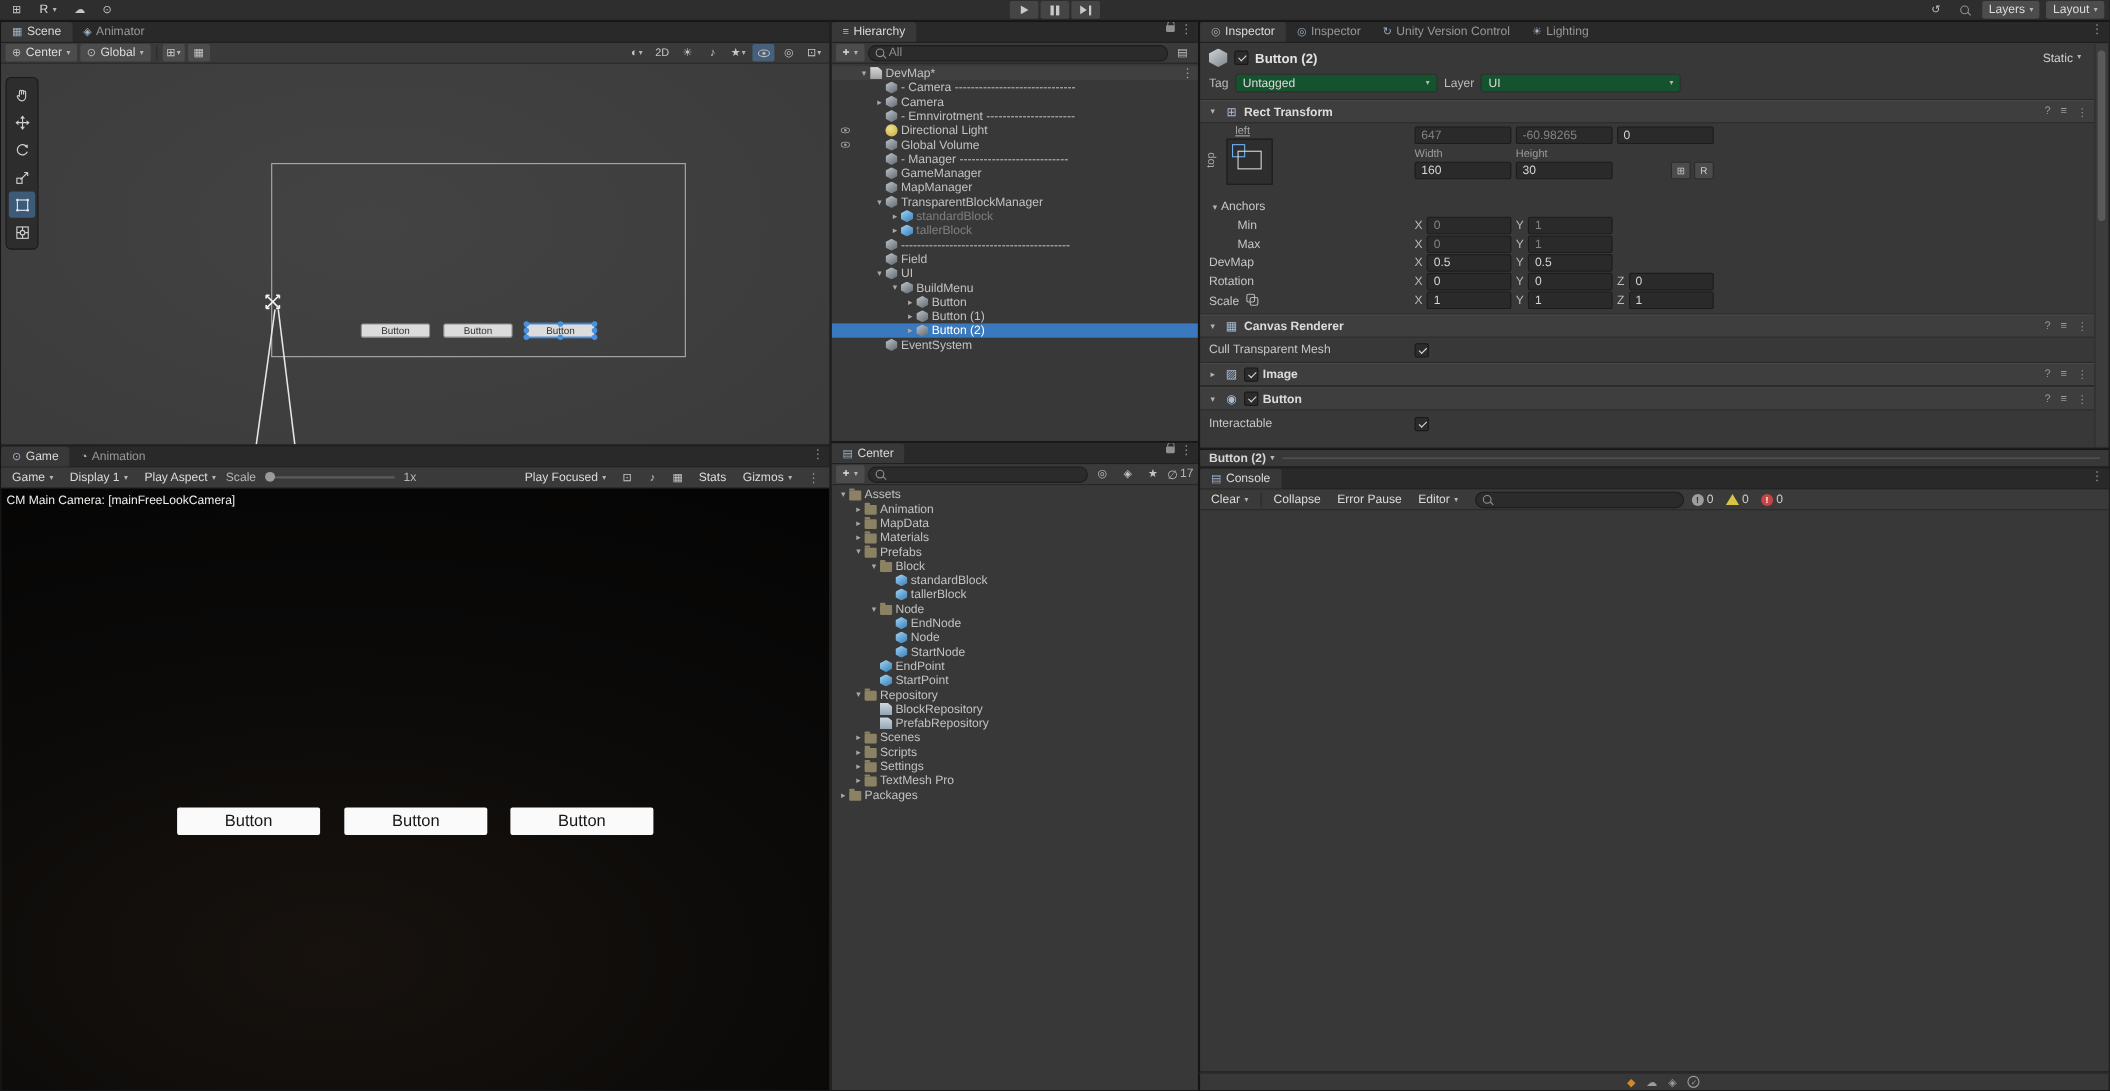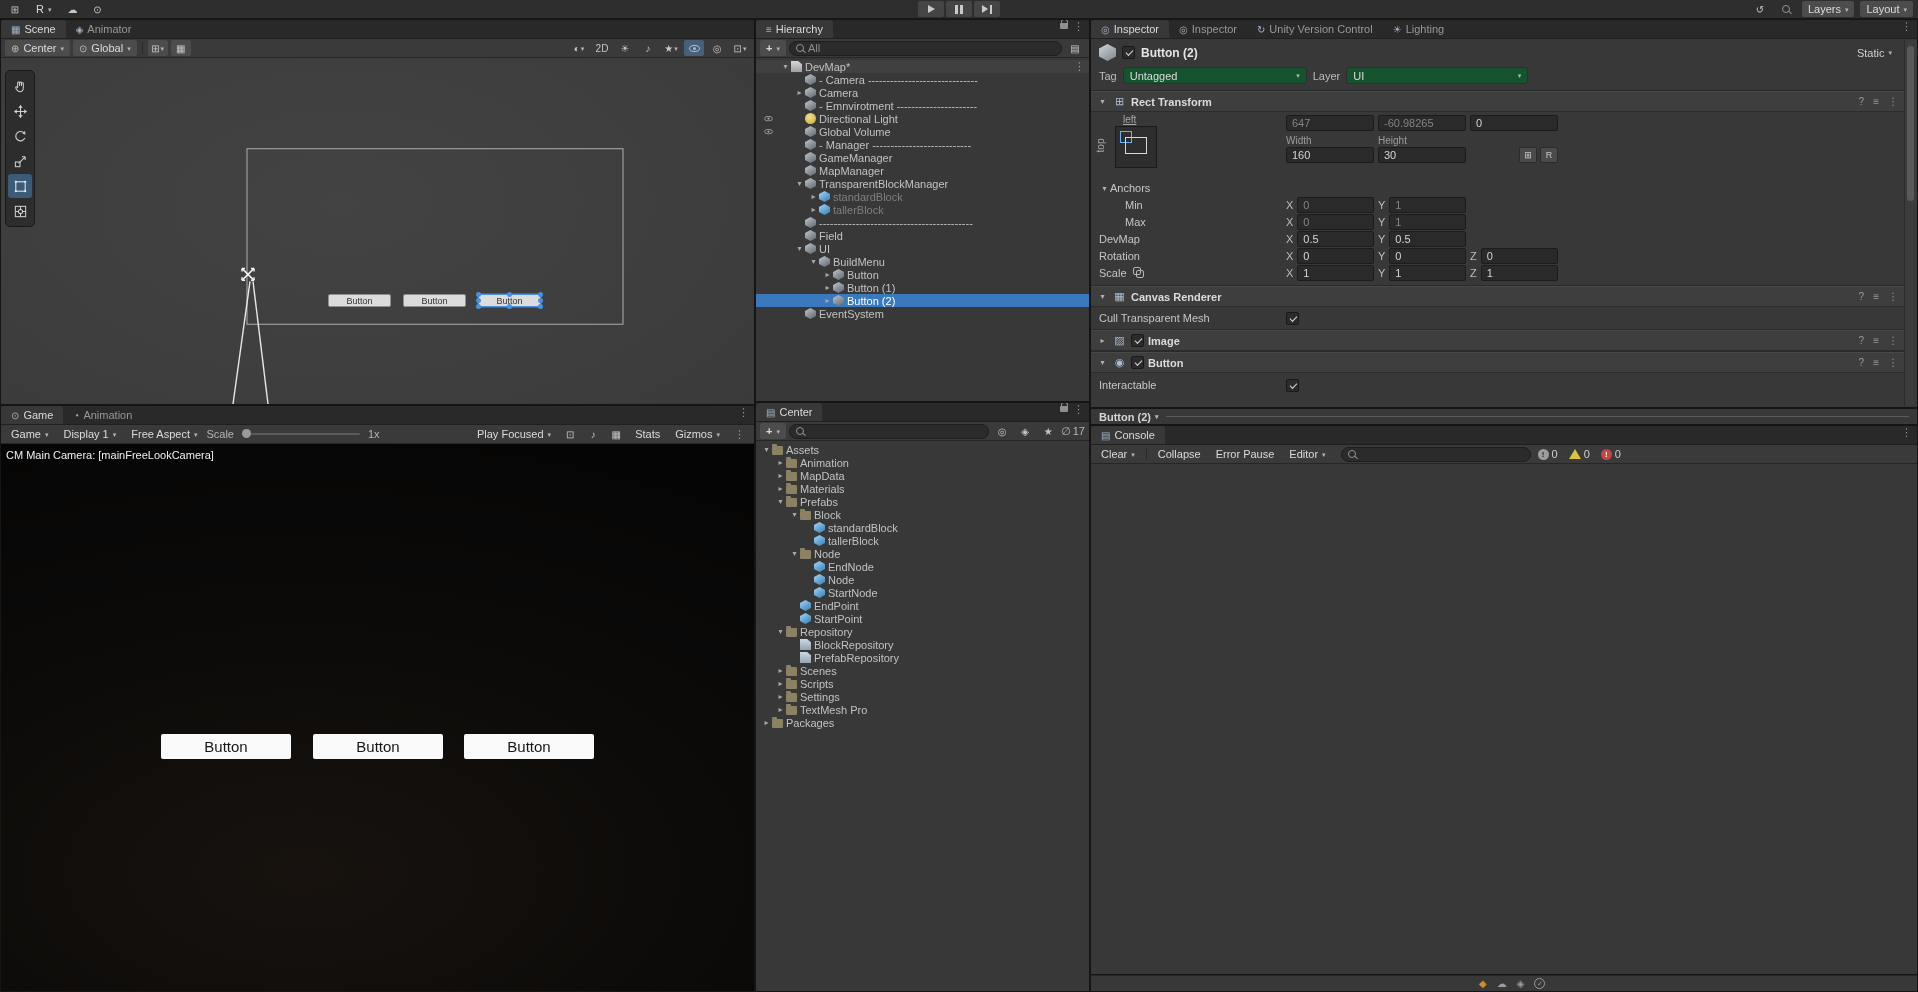--- a/index.html
+++ b/index.html
@@ -339,21 +339,21 @@
     <div class="toolbar">
       <span class="tbtn flat">
           <span>Game</span>
           <span class="arrow-down">▾</span>
         </span>
       <span class="tbtn flat">
           <span>Display 1</span>
           <span class="arrow-down">▾</span>
         </span>
       <span class="tbtn flat">
-          <span>Free Aspect</span>
+          <span>Play Aspect</span>
           <span class="arrow-down">▾</span>
         </span>
       <span class="dimlbl">Scale</span>
       <span class="slider">
           <i class="knob"></i>
         </span>
       <span class="dimlbl">1x</span>
       <span class="spacer"></span>
       <span class="tbtn flat">
           <span>Play Focused</span>

